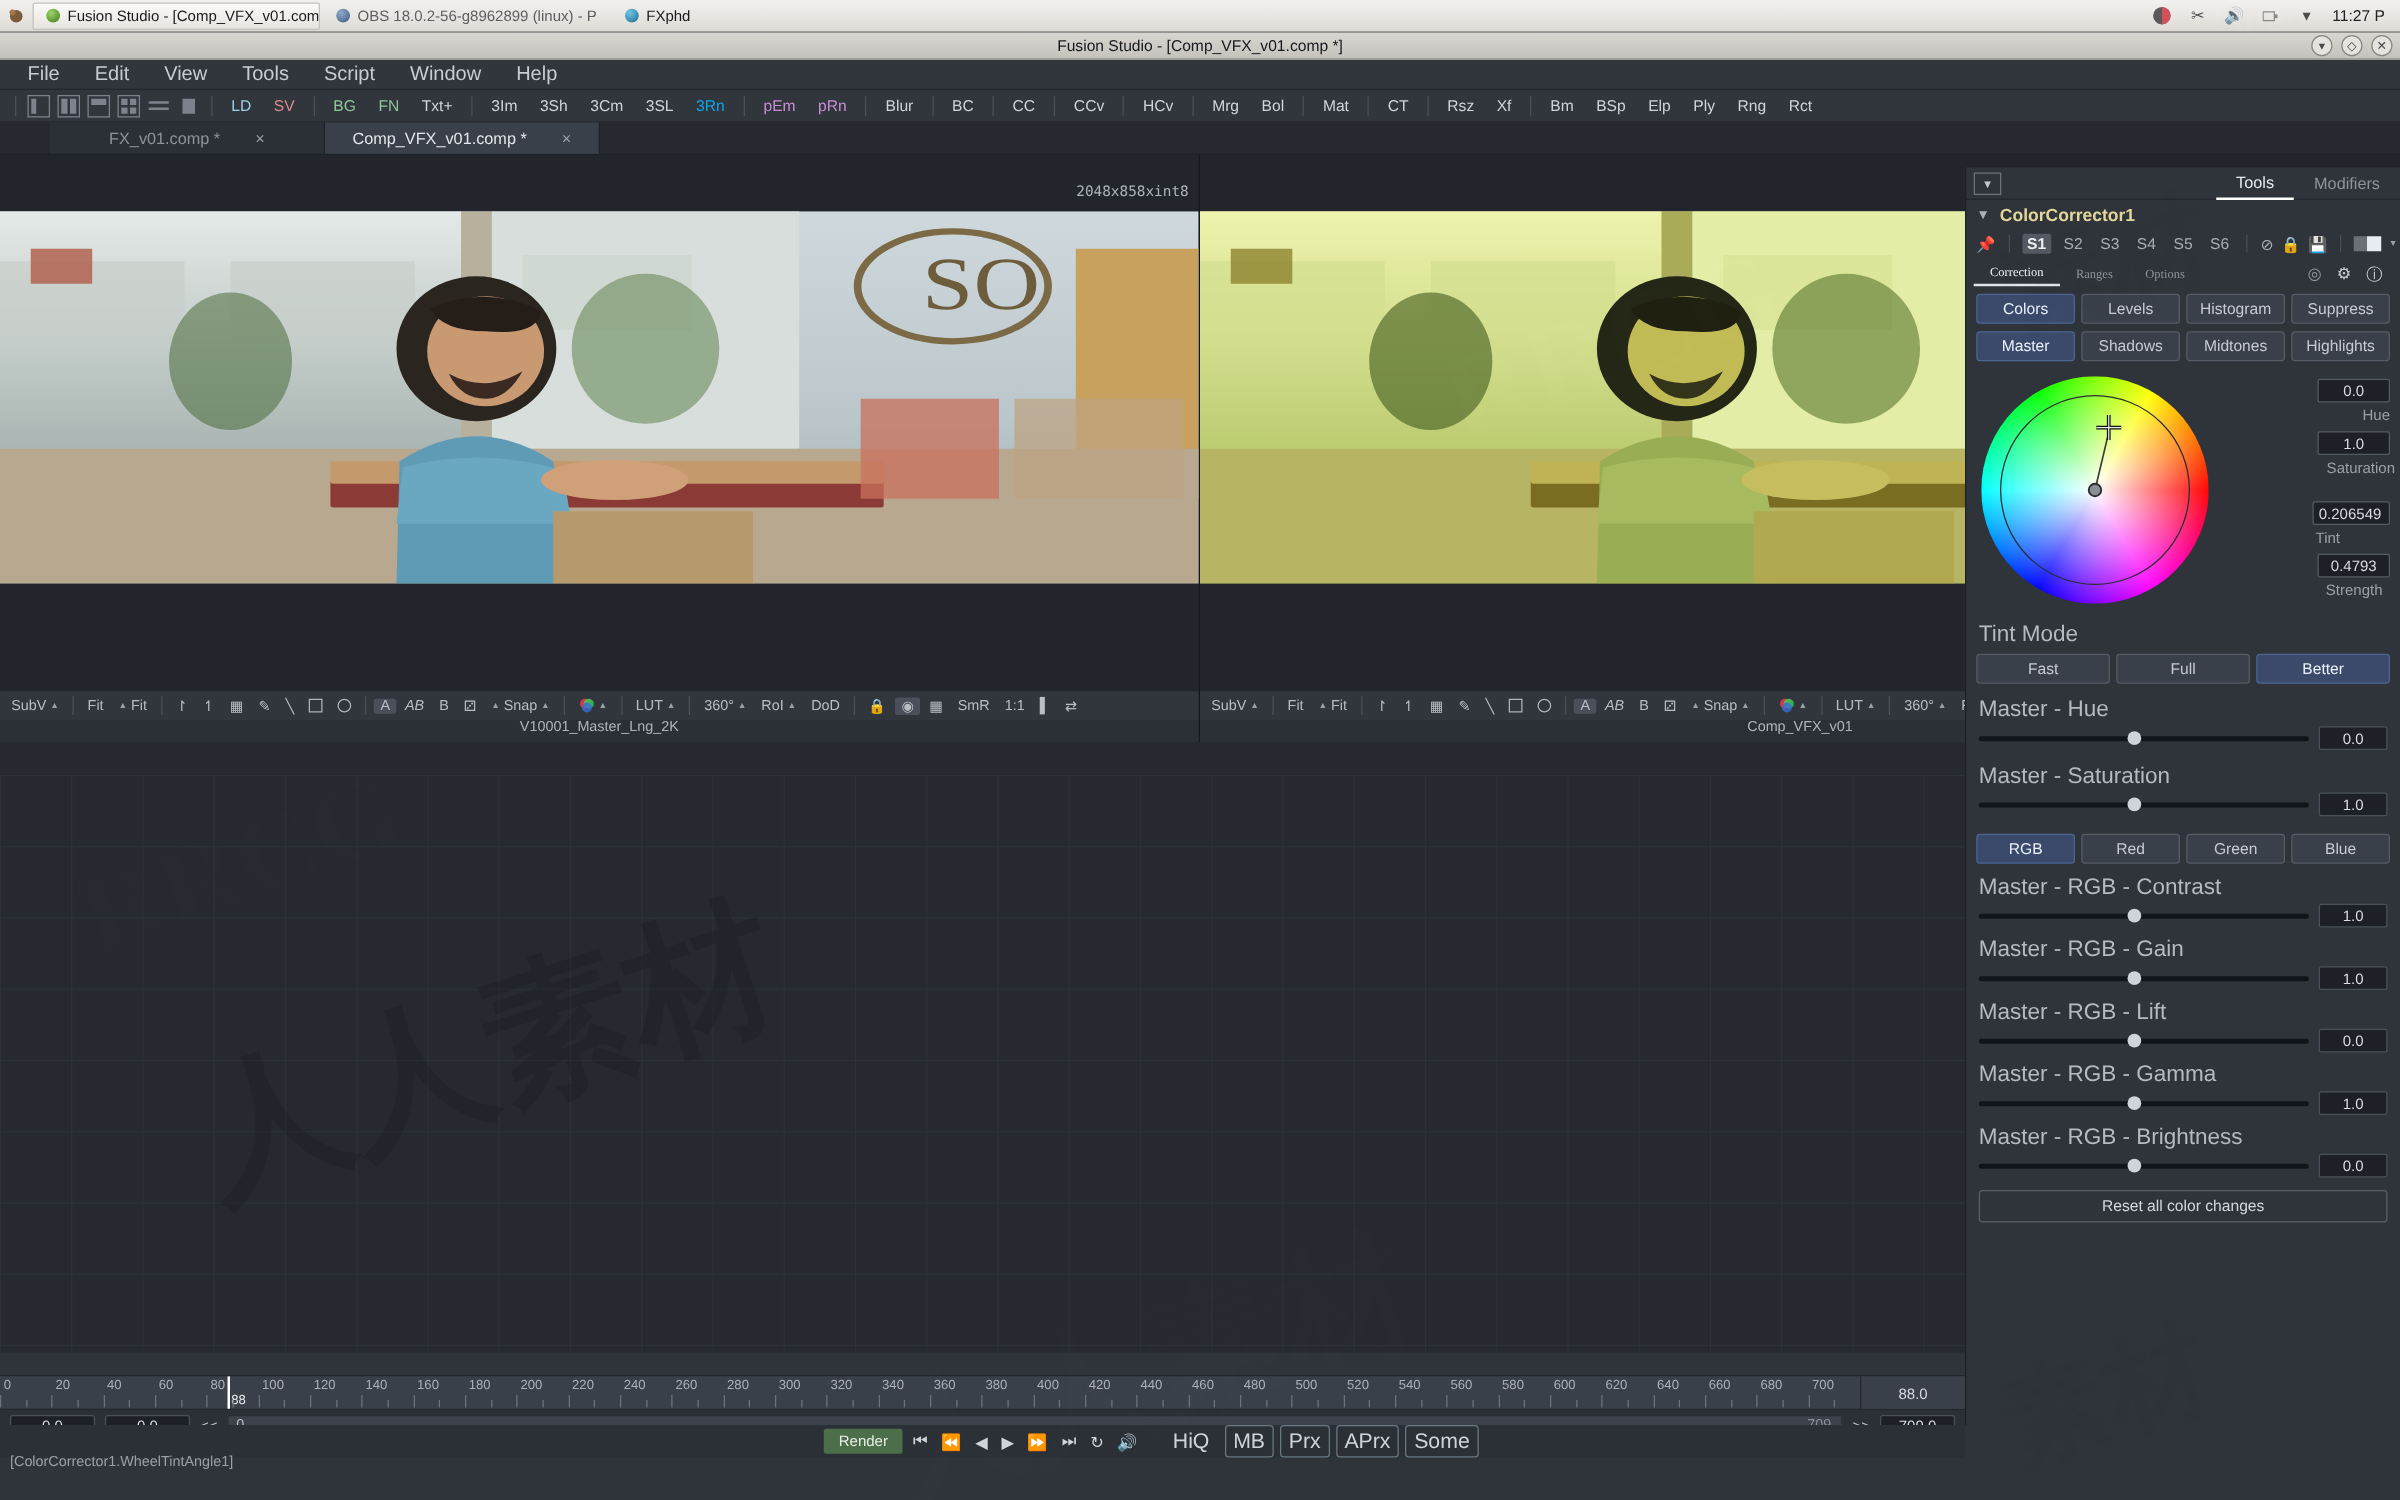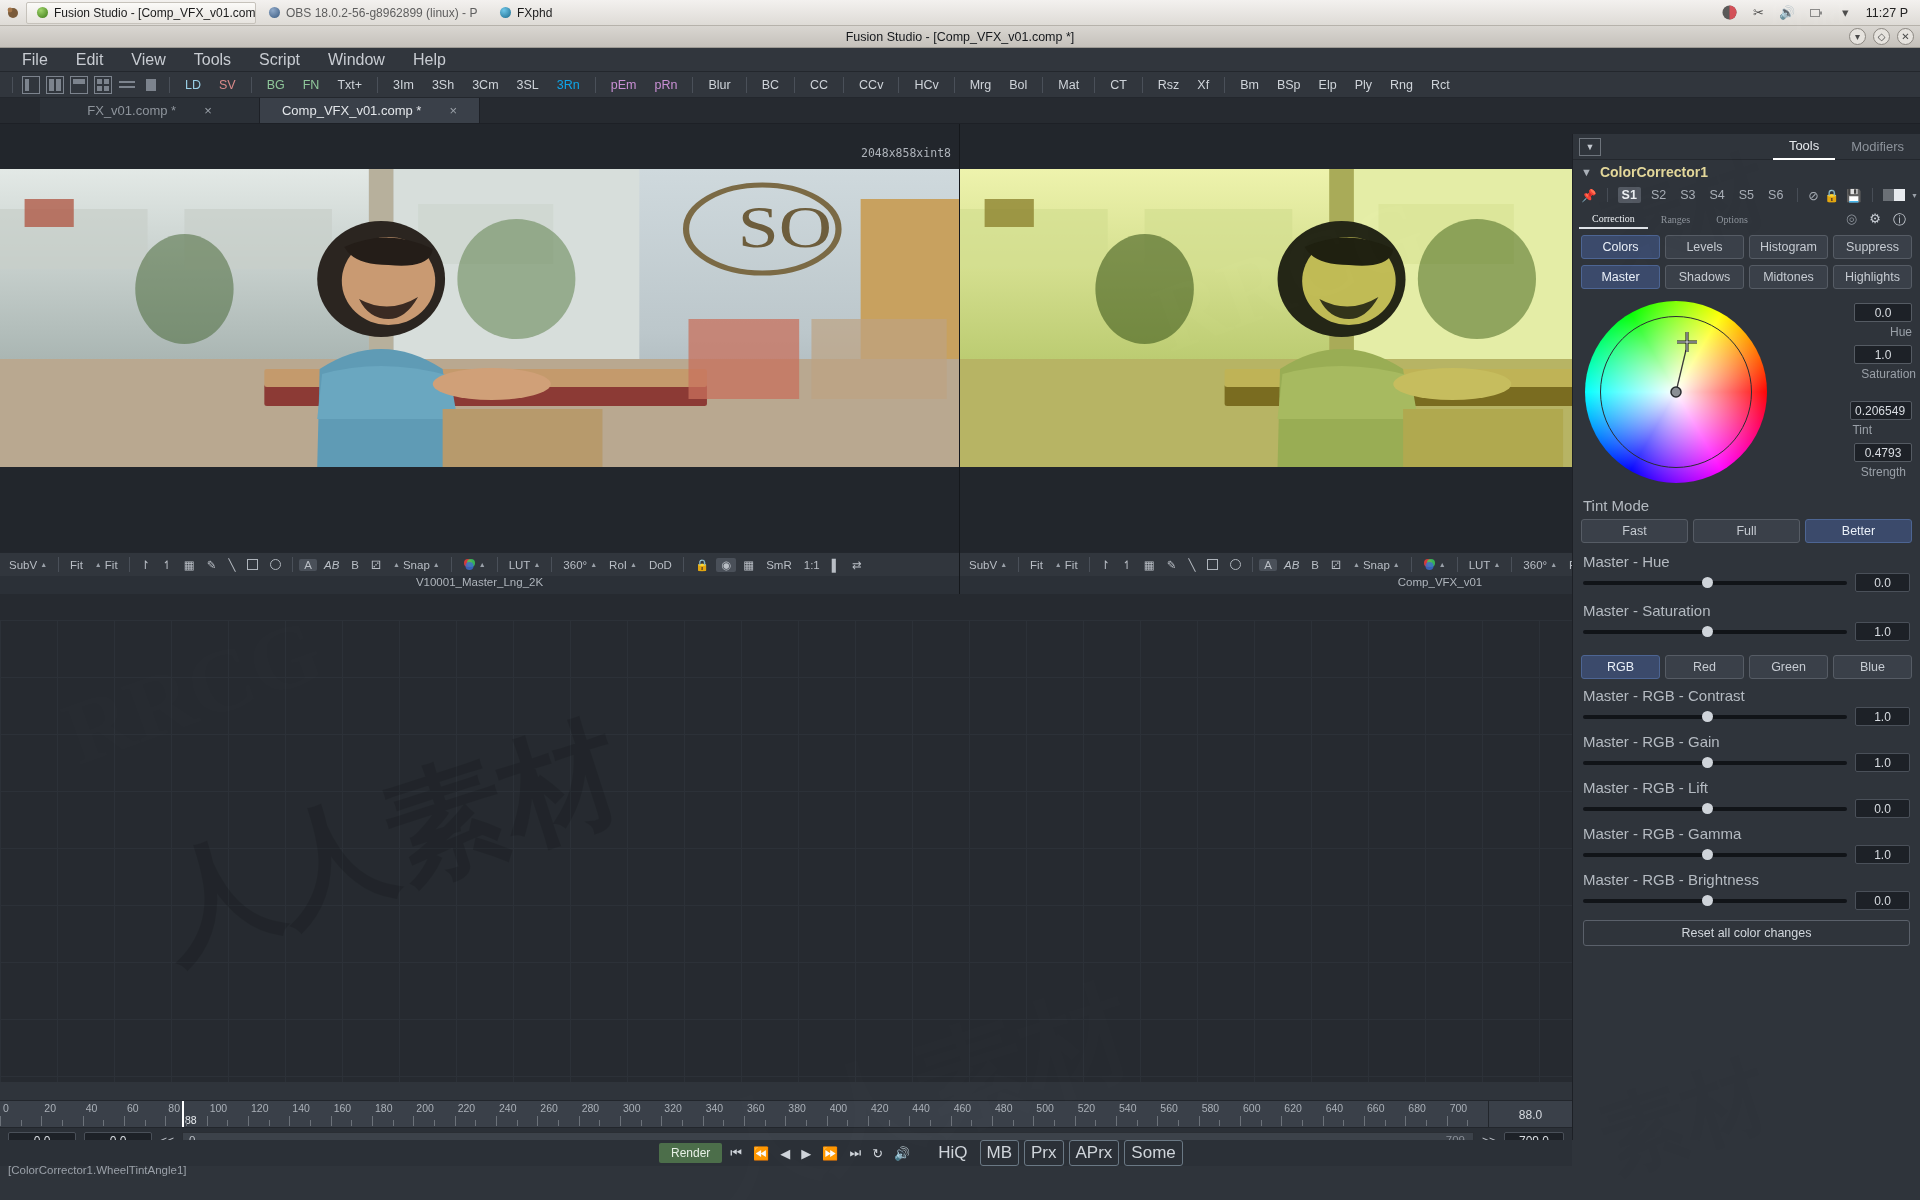--- a/index.html
+++ b/index.html
@@ -109,21 +109,21 @@
   .wheel { position:absolute; left:12px; top:6px; width:182px; height:182px; border-radius:50%;
      background:
        radial-gradient(circle, rgba(255,255,255,1) 0%, rgba(255,255,255,0) 72%),
        conic-gradient(from 90deg, #ff0000,#ff00ff,#0000ff,#00ffff,#00ff00,#ffff00,#ff0000); }
   .wheel-in { position:absolute; left:27px; top:21px; width:152px; height:152px; border-radius:50%;
      border:1.5px solid #2a2d31; }
   .numbox { position:absolute; right:8px; width:58px; height:19px; background:#1d2127; border:1px solid #555b63;
      border-radius:2px; color:#d9dde2; font-size:12px; display:flex; align-items:center; justify-content:center; }
   .numlbl { position:absolute; right:8px; font-size:12px; color:#9aa0a8; }
   .sec { padding:4px 10px 0 10px; }
-  .sec .lab { font-size:15px; color:#b4bac1; margin-bottom:3px; }
+  .sec .lab { font-size:18px; color:#b4bac1; margin-bottom:3px; }
   .sldrow { display:flex; align-items:center; gap:8px; }
   .track { position:relative; flex:1; height:4px; background:#111418; border-radius:2px; }
   .knob { position:absolute; top:-4px; width:11px; height:11px; border-radius:50%; background:#cfd4da; }
   .valbox { width:55px; height:19px; background:#1d2127; border:1px solid #4a5059; border-radius:2px;
      color:#d9dde2; font-size:12px; display:flex; align-items:center; justify-content:center; }
   .resetbtn { margin:10px 10px 0 10px; text-align:center; font-size:12.5px; padding:5px 0;
      border:1px solid #5a606a; border-radius:3px; color:#d2d7dd; }
 
   
   .tlwrap { position:absolute; left:0; right:348px; bottom:60px; height:40px; background:#2b3037; }

